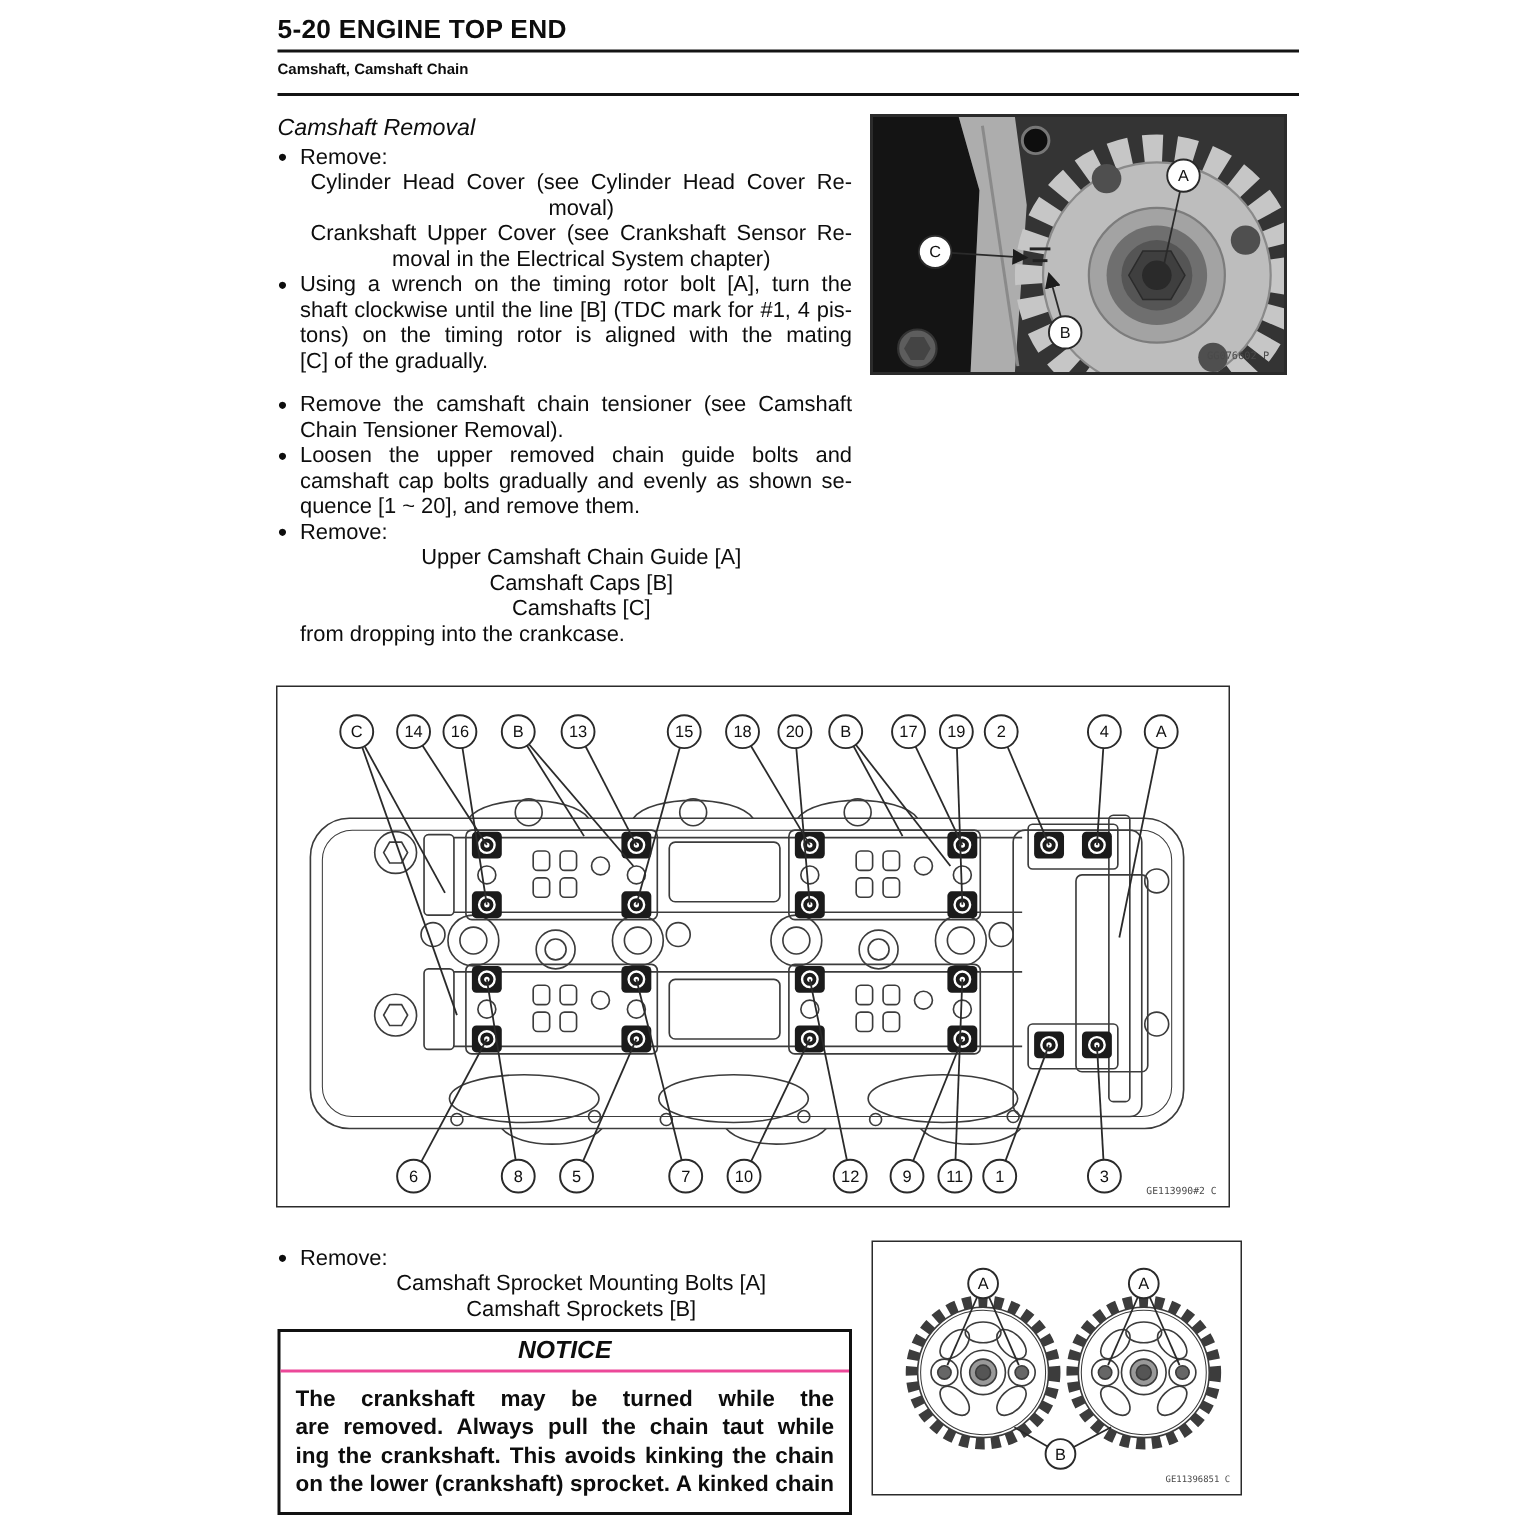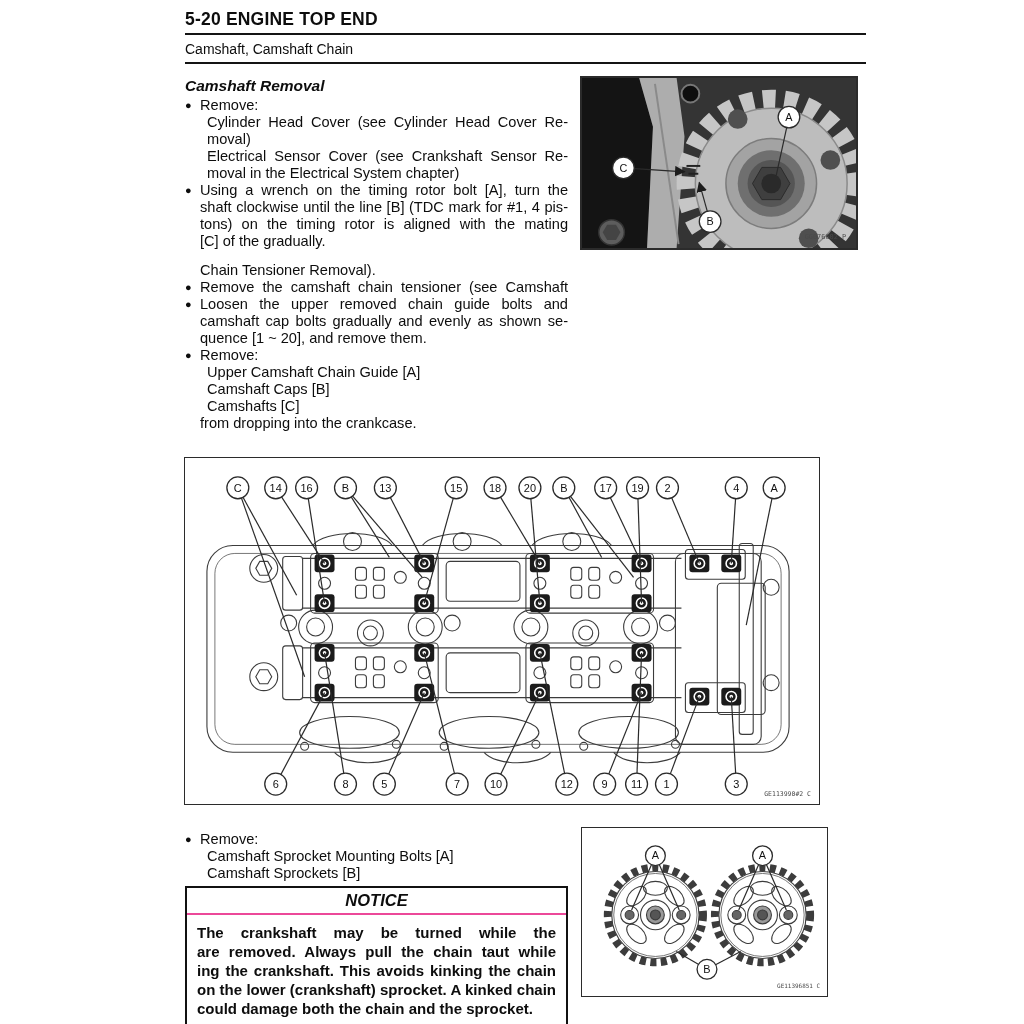--- a/index.html
+++ b/index.html
@@ -1,27 +1,27 @@
 <!DOCTYPE html>
 <html><head>
 <meta charset="utf-8">
 <style>
   html,body{margin:0;padding:0;background:#e8e8e8;}
   .page{position:relative;width:1024px;height:1024px;background:#ffffff;overflow:hidden;
         font-family:"Liberation Sans","DejaVu Sans",sans-serif;color:#0d0d0d;}
   .abs{position:absolute;}
   .h1{font-size:17.5px;font-weight:700;letter-spacing:.2px;}
-  .h2{font-size:14px;font-weight:400;}
+  .h2{font-size:10px;font-weight:700;}
   .rule{background:#141414;}
-  .proc-title{font-size:15.5px;font-weight:700;font-style:italic;}
+  .proc-title{font-size:15.5px;font-weight:400;font-style:italic;}
   .ln{position:relative;height:17px;line-height:17px;font-size:14.6px;overflow:hidden;color:#0d0d0d;}
   .ln.b1{padding-left:15px;}
   .ln.b1::before{content:"\25CF";position:absolute;left:0;top:0;font-size:11px;}
   .ln.b2{padding-left:15px;}
-  .ln.s{padding-left:22px;}
+  .ln.s{padding-left:22px;text-align:center;}
   .ln.jl{text-align:justify;text-align-last:justify;}
   .gap{height:12px;}
   .notice{border:2px solid #111;background:#fff;box-sizing:border-box;}
   .notice-head{border-bottom:2px solid #ec4899;height:25px;line-height:25px;text-align:center;
                font-weight:700;font-style:italic;font-size:16.5px;}
   .notice-body{padding:8px 10px 9px 10px;}
   .notice-body .ln{height:19px;line-height:19px;font-size:15px;font-weight:700;}
   .fig{box-sizing:border-box;border:2px solid #2b2b2b;background:#fff;}
   .fig svg{display:block;width:100%;height:100%;}
   .leader{stroke:#2a2a2a;stroke-width:1.2;fill:none;}
@@ -41,29 +41,29 @@
   <div class="abs h1" style="left:185px;top:9px;width:681px;">5-20 ENGINE TOP END</div>
   <div class="abs rule" style="left:185px;top:33px;width:681px;height:2px;"></div>
   <div class="abs h2" style="left:185px;top:41px;width:681px;">Camshaft, Camshaft Chain</div>
   <div class="abs rule" style="left:185px;top:62px;width:681px;height:1.5px;"></div>
 
   <div class="abs proc-title" style="left:185px;top:77px;width:383px;">Camshaft Removal</div>
   <div id="instr" class="abs" style="left:185px;top:97px;width:383px;">
       <div class="ln b1">Remove:</div>
       <div class="ln s jl">Cylinder Head Cover (see Cylinder Head Cover Re-</div>
       <div class="ln s">moval)</div>
-      <div class="ln s jl">Electrical Sensor Cover (see Crankshaft Sensor Re-</div>
+      <div class="ln s jl">Crankshaft Upper Cover (see Crankshaft Sensor Re-</div>
       <div class="ln s">moval in the Electrical System chapter)</div>
       <div class="ln b1 jl">Using a wrench on the timing rotor bolt [A], turn the crank-</div>
       <div class="ln b2 jl">shaft clockwise until the line [B] (TDC mark for #1, 4 pis-</div>
       <div class="ln b2 jl">tons) on the timing rotor is aligned with the mating surface</div>
       <div class="ln b2">[C] of the gradually.</div>
       <div class="gap"></div>
+      <div class="ln b1 jl">Remove the camshaft chain tensioner (see Camshaft</div>
       <div class="ln b2">Chain Tensioner Removal).</div>
-      <div class="ln b1 jl">Remove the camshaft chain tensioner (see Camshaft</div>
       <div class="ln b1 jl">Loosen the upper removed chain guide bolts and</div>
       <div class="ln b2 jl">camshaft cap bolts gradually and evenly as shown se-</div>
       <div class="ln b2">quence [1 ~ 20], and remove them.</div>
       <div class="ln b1">Remove:</div>
       <div class="ln s">Upper Camshaft Chain Guide [A]</div>
       <div class="ln s">Camshaft Caps [B]</div>
       <div class="ln s">Camshafts [C]</div>
       <div class="ln b2">from dropping into the crankcase.</div>
     </div>
 
@@ -362,21 +362,20 @@
       <div class="ln s">Camshaft Sprocket Mounting Bolts [A]</div>
       <div class="ln s">Camshaft Sprockets [B]</div>
     </div>
   <div class="notice abs" style="left:185px;top:886px;width:383px;">
     <div class="notice-head">NOTICE</div>
     <div id="notice-body" class="notice-body">
         <div class="ln p jl">The crankshaft may be turned while the camshafts</div>
         <div class="ln p jl">are removed.  Always pull the chain taut while turn-</div>
         <div class="ln p jl">ing the crankshaft.  This avoids kinking the chain</div>
         <div class="ln p jl">on the lower (crankshaft) sprocket.  A kinked chain</div>
-        <div class="ln p">could damage both the chain and the sprocket.</div>
       </div>
   </div>
 
   <div class="fig abs" style="left:581px;top:827px;width:247px;height:170px;border-width:1.5px;">
     <svg id="svg-sprockets" viewBox="0 0 247 170" preserveAspectRatio="none">
       <g class="art" stroke="#4a4a4a">
         <g>
           <circle cx="74" cy="88" r="48" stroke-width="8" stroke-dasharray="6.2 4.4"></circle>
           <circle cx="74" cy="88" r="44" fill="#fff"></circle>
           <circle cx="74" cy="88" r="42" class="thin"></circle>

